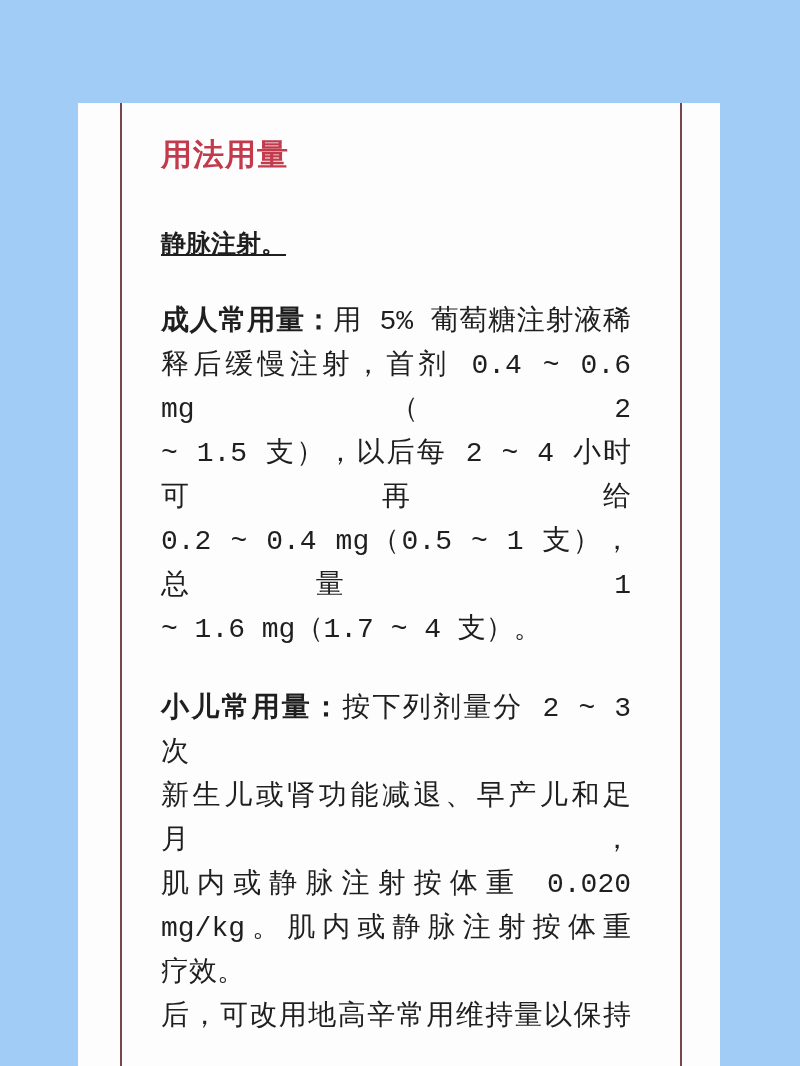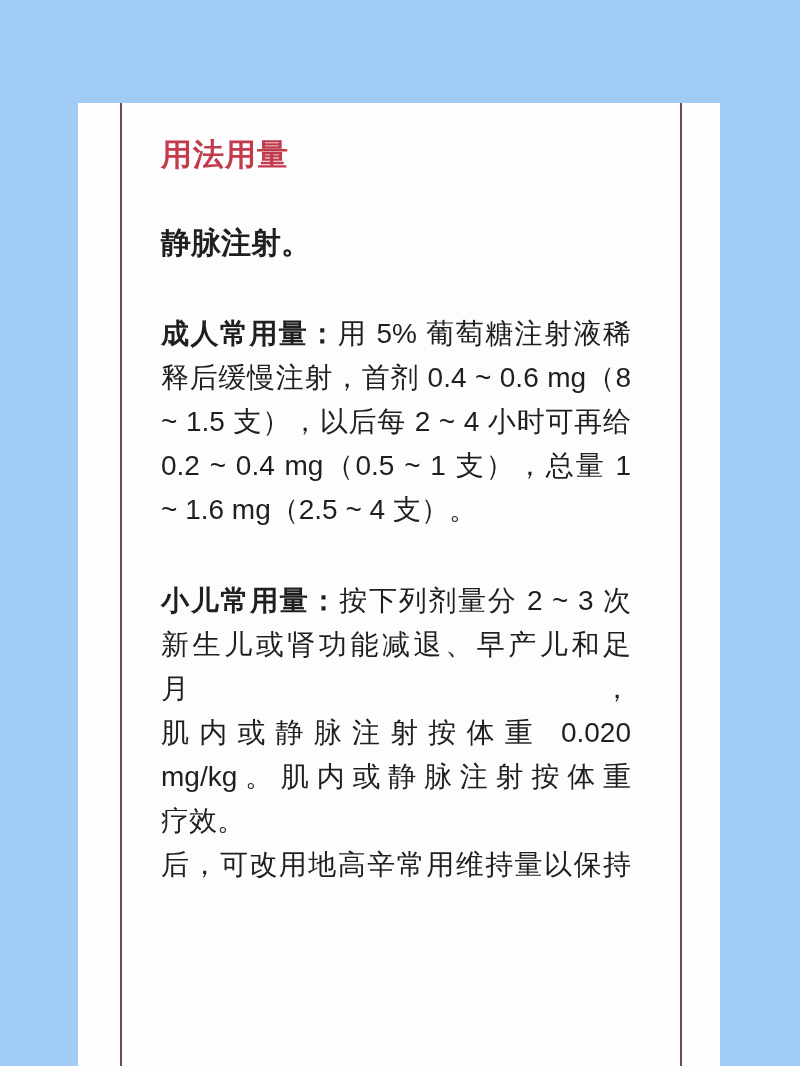--- a/index.html
+++ b/index.html
@@ -37,24 +37,25 @@
   }
   .title{
     margin:0;
     font-size:31px;line-height:44px;
     font-weight:bold;
     color:var(--accent);
     letter-spacing:1px;
   }
   .route{
     margin:44px 0 0 0;
-    font-size:30px;line-height:44px;
+    font-size:25px;line-height:44px;
     font-weight:bold;
+    text-decoration:underline;
   }
-  .para{margin-top:47px;}
+  .para{margin-top:35px;font-family:Liberation Mono, monospace;}
   .line{
     font-size:28px;line-height:44px;
     text-align:justify;
     text-justify:inter-character;
   }
   .line.j{text-align-last:justify;}
   .lead{font-weight:bold;}
 </style>
 </head>
 <body>
@@ -64,24 +65,24 @@
   <div class="rule rule-right"></div>
 
   <div class="content">
 
     <h1 class="title">用法用量</h1>
 
     <p class="route">静脉注射。</p>
 
     <div class="para">
       <div class="line j"><span class="lead">成人常用量：</span><span>用 5% 葡萄糖注射液稀</span></div>
-      <div class="line j">释后缓慢注射，首剂 0.4 ~ 0.6 mg（8</div>
+      <div class="line j">释后缓慢注射，首剂 0.4 ~ 0.6 mg（2</div>
       <div class="line j">~ 1.5 支），以后每 2 ~ 4 小时可再给</div>
       <div class="line j">0.2 ~ 0.4 mg（0.5 ~ 1 支），总量 1</div>
-      <div class="line">~ 1.6 mg（2.5 ~ 4 支）。</div>
+      <div class="line">~ 1.6 mg（1.7 ~ 4 支）。</div>
     </div>
 
     <div class="para">
       <div class="line j"><span class="lead">小儿常用量：</span><span>按下列剂量分 2 ~ 3 次</span></div>
       <div class="line j">新生儿或肾功能减退、早产儿和足月，</div>
       <div class="line j">肌内或静脉注射按体重 0.020</div>
       <div class="line j">mg/kg。肌内或静脉注射按体重</div>
       <div class="line">疗效。</div>
       <div class="line j">后，可改用地高辛常用维持量以保持</div>
     </div>

